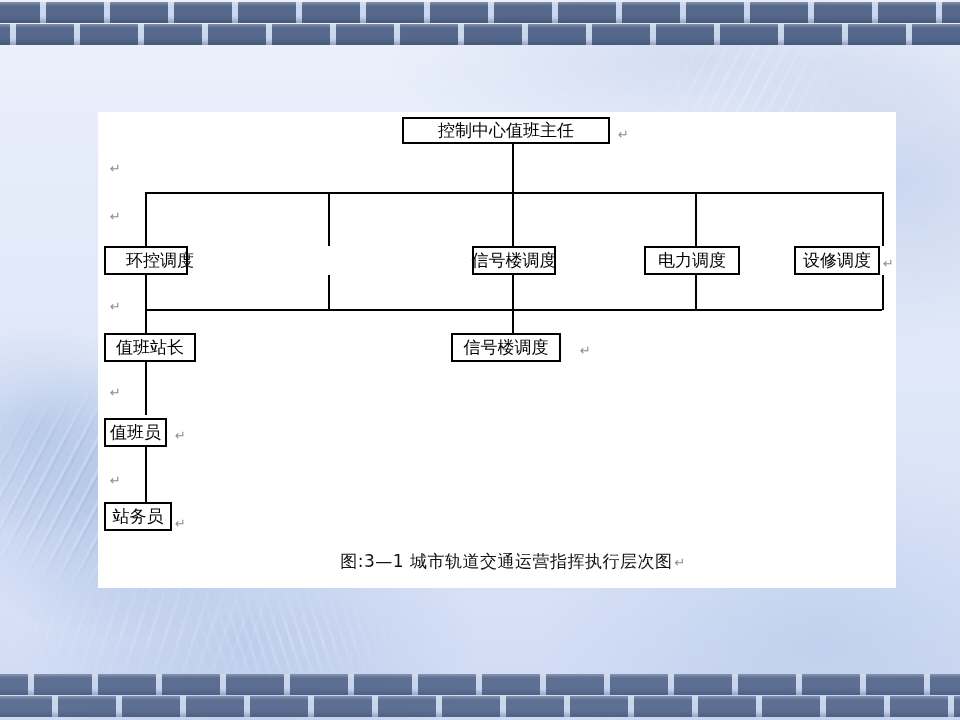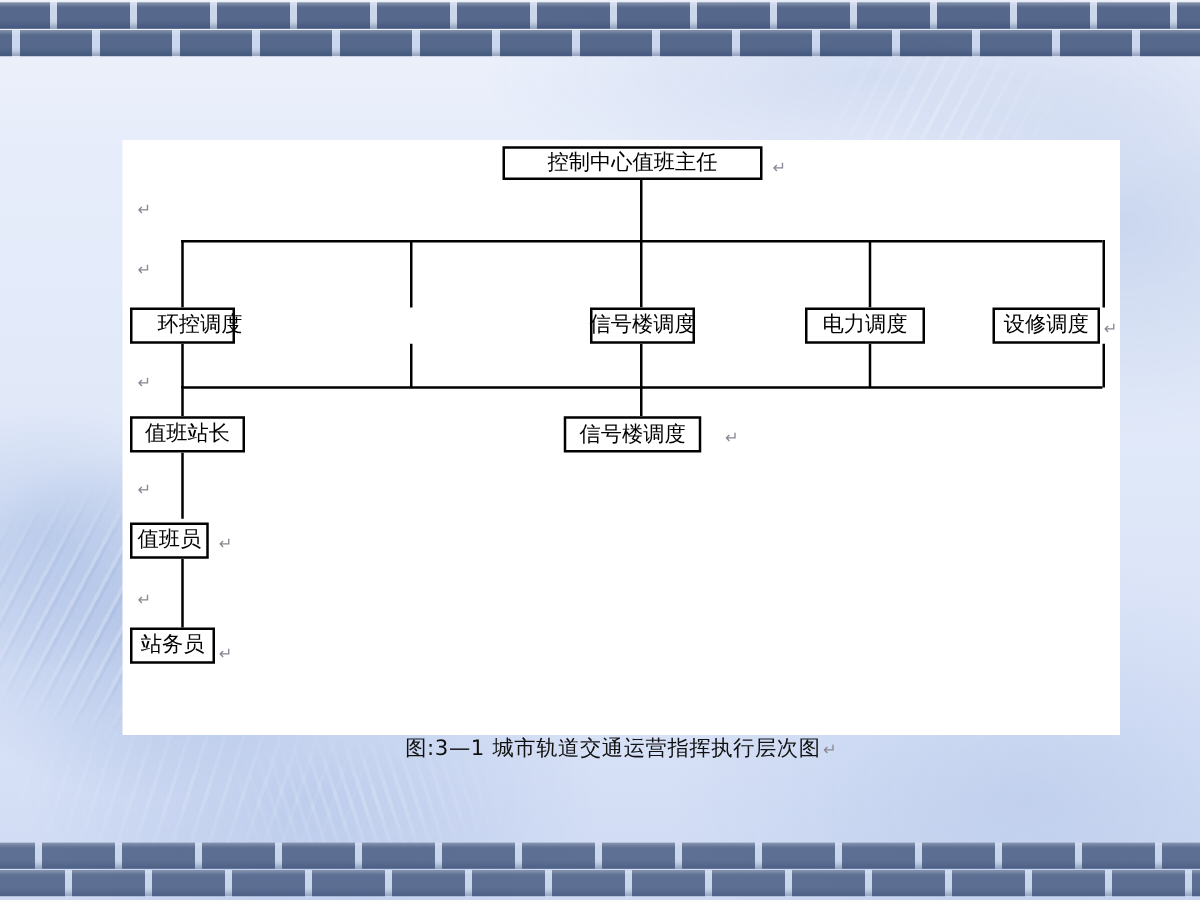--- a/index.html
+++ b/index.html
@@ -189,29 +189,28 @@
     color: #8a8a96;
     font-family: "DejaVu Sans", "Liberation Sans", sans-serif;
     font-size: 13px;
     line-height: 1;
     z-index: 4;
     user-select: none;
   }
 
   .caption {
     position: absolute;
-    left: 0;
+    left: 16px;
     top: 438px;
     width: 798px;
     text-align: center;
     color: #111111;
     font-family: "DejaVu Sans", "Liberation Sans", sans-serif;
     font-size: 17px;
     letter-spacing: 0.5px;
-    margin-top: 37px;
   }
   .caption .mark {
     color: #8a8a96;
     font-size: 13px;
     margin-left: 2px;
   }
 
   
   .watermark {
     position: absolute;

